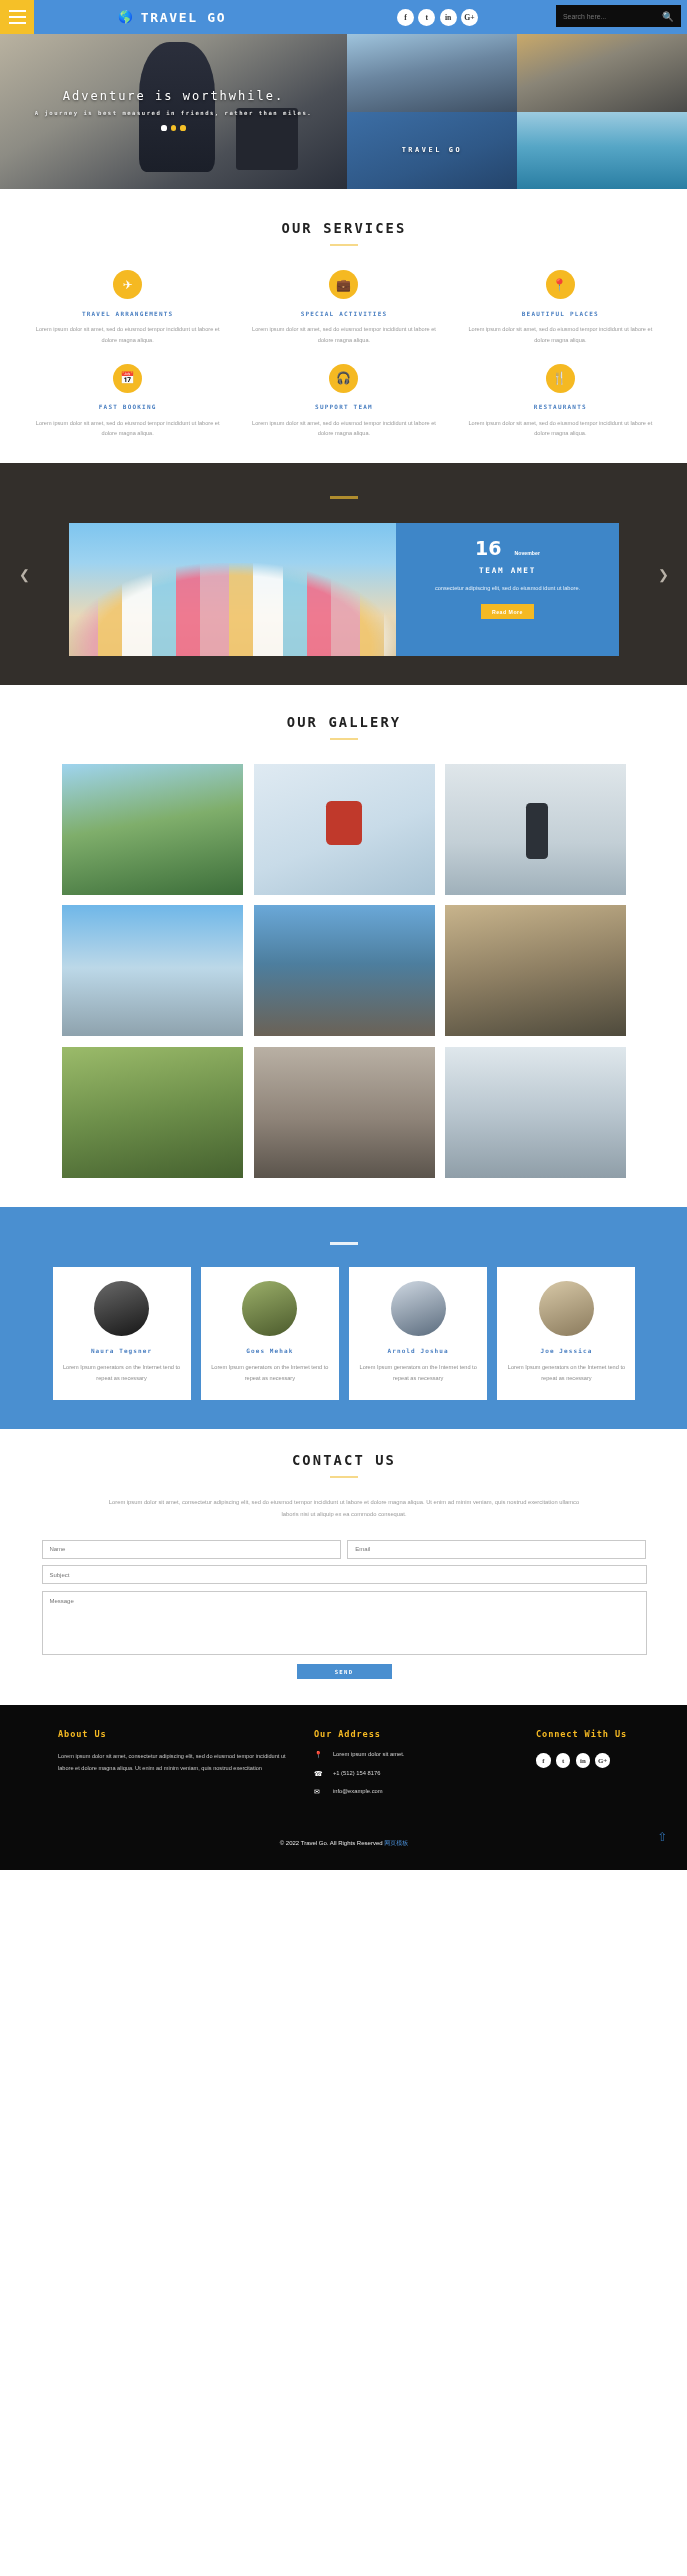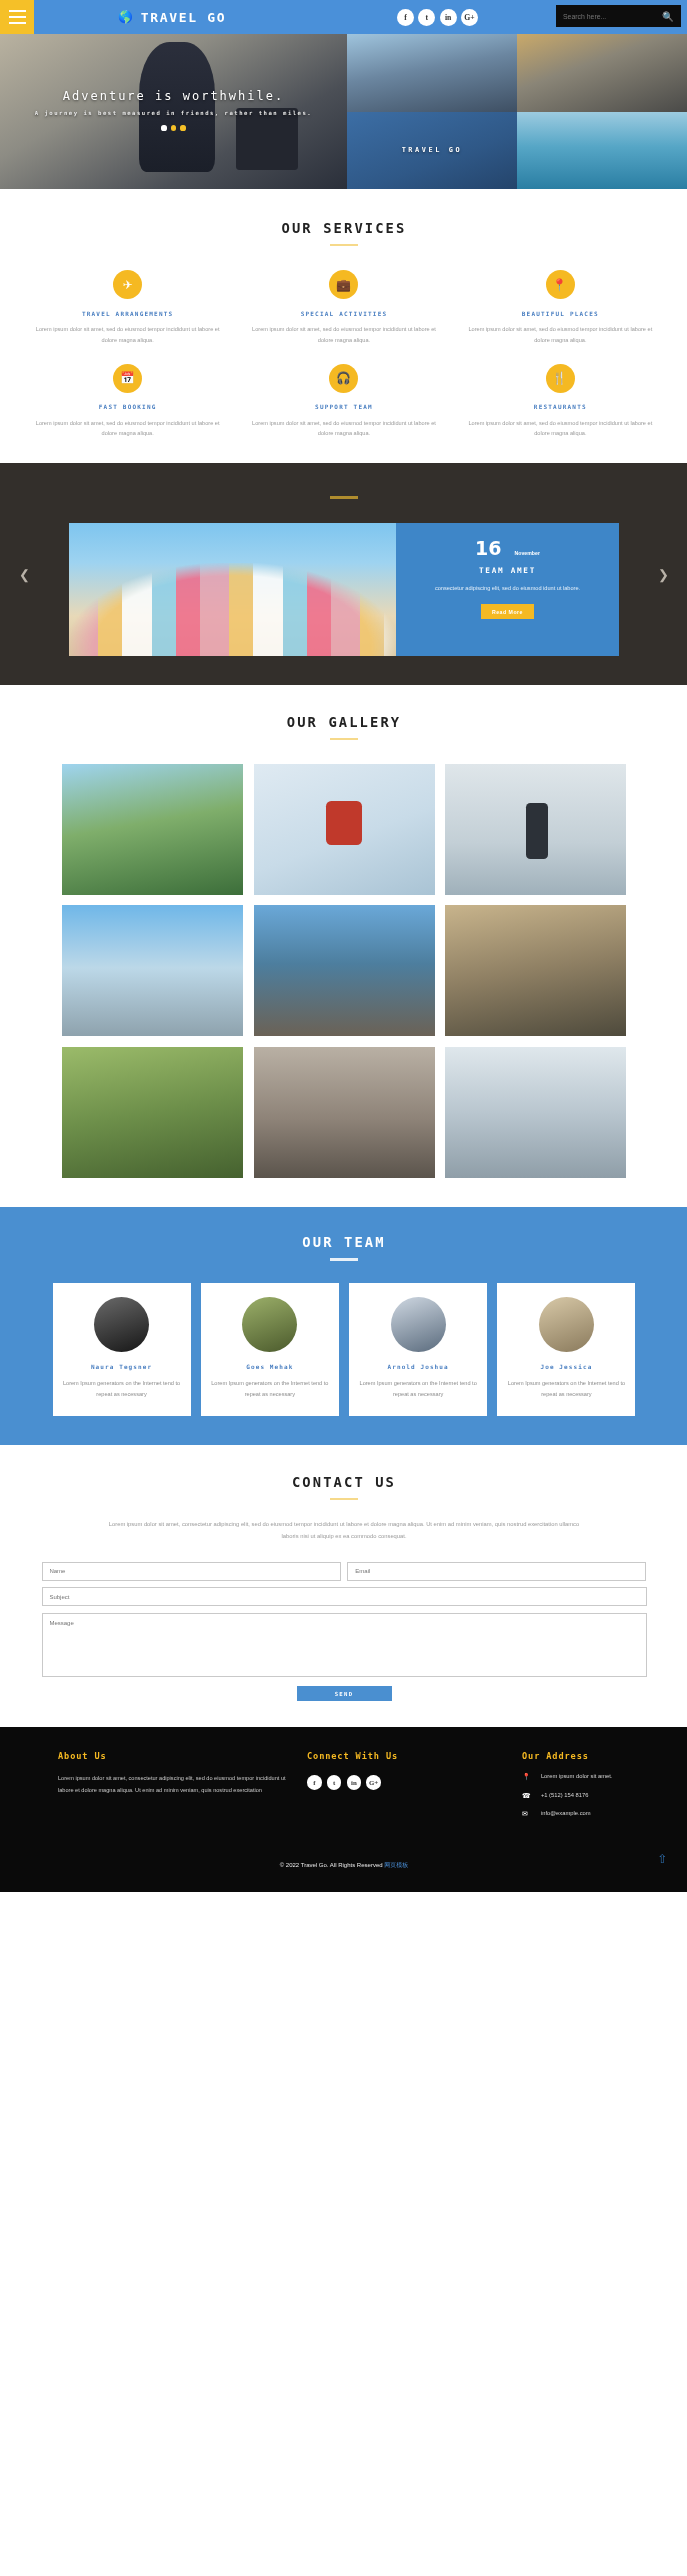--- a/index.html
+++ b/index.html
@@ -216,21 +216,21 @@
   .a2{background:linear-gradient(160deg,#9cb06a,#4b5a2c);}
   .a3{background:linear-gradient(160deg,#cfd8e2,#5a6b7d);}
   .a4{background:linear-gradient(160deg,#d8c9a8,#8a7a5c);}
   .m-name {
     color:#4a7fc1; font-size:6px; letter-spacing:1.1px; font-weight:bold;
     font-family:"DejaVu Sans Mono", monospace; margin-bottom: 8.6px;
   }
   .m-text { color:#8d8d8d; font-size:5.6px; line-height:1.85; }
 
   
-  .contact { padding: 29px 0 26px; background:#fff; }
+  .contact { padding: 23px 0 26px; background:#fff; }
   .contact-intro {
     max-width: 481px; margin: 19px auto 0; text-align:center;
     color:#9a9a9a; font-size: 5.8px; line-height: 2;
   }
   .form { width: 605px; margin: 19px auto 0; }
   .row { display:flex; gap: 6.9px; margin-bottom: 6.9px; }
   .fld {
     border: 0.9px solid #c9c9c9; background:#fff; height: 19px;
     padding: 0 6.9px; font-size: 6px; color:#777; outline:none; width:100%;
     font-family:"Liberation Sans", sans-serif;
@@ -240,21 +240,21 @@
     display:block; margin: 8.6px auto 0; width: 95px; height: 15.5px;
     background:#4a8fd0; color:#fff; border:none; cursor:pointer;
     font-size: 5.6px; letter-spacing:1.3px; font-weight:bold;
     font-family:"DejaVu Sans Mono", monospace;
   }
 
   
   footer { background:#0a0a0a; padding: 24px 0 0; }
   .f-grid {
     display:grid; grid-template-columns: 232px 198px 1fr;
-    padding: 0 58px; gap: 17px;
+    padding: 0 58px; gap: 24px;
   }
   .f-title {
     color:#f5b922; font-size: 8.6px; font-weight:bold; letter-spacing:0.9px;
     font-family:"DejaVu Sans Mono", monospace; margin-bottom: 12px;
   }
   .f-text { color:#c9c9c9; font-size: 5.6px; line-height: 2.1; }
   .f-line { display:flex; align-items:flex-start; gap: 10.3px; margin-bottom: 10.3px; }
   .f-ic { color:#fff; font-size: 6.9px; width: 8.6px; }
   .f-val { color:#d6d6d6; font-size: 5.8px; }
   .f-social { display:flex; gap:5.2px; margin-top: 13.8px; }
@@ -390,21 +390,20 @@
     <div class="gal g5"></div>
     <div class="gal g6"></div>
     <div class="gal g7"></div>
     <div class="gal g8"></div>
     <div class="gal g9"></div>
   </div>
 </section>
 
 <section class="team">
   <div class="sec-head">
-    <div class="sec-title">OUR TEAM</div>
     <div class="sec-rule"></div>
   </div>
   <div class="team-grid">
     <div class="member">
       <div class="avatar a1"></div>
       <div class="m-name">Naura Tegsner</div>
       <div class="m-text">Lorem Ipsum generators on the Internet tend to repeat as necessary</div>
     </div>
     <div class="member">
       <div class="avatar a2"></div>
@@ -443,45 +442,45 @@
     </div>
     <button class="send">SEND</button>
   </div>
 </section>
 
 <footer>
   <div class="f-grid">
     <div>
       <div class="f-title">About Us</div>
       <div class="f-text">Lorem ipsum dolor sit amet, consectetur adipiscing elit, sed do eiusmod tempor incididunt ut labore et dolore magna aliqua. Ut enim ad minim veniam, quis nostrud exercitation</div>
+    </div>
+    <div>
+      <div class="f-title">Our Address</div>
+      <div class="f-line">
+        <span class="f-ic">📍</span>
+        <span class="f-val">Lorem ipsum dolor sit amet.</span>
+      </div>
+      <div class="f-line">
+        <span class="f-ic">☎</span>
+        <span class="f-val">+1 (512) 154 8176</span>
+      </div>
+      <div class="f-line">
+        <span class="f-ic">✉</span>
+        <span class="f-val">info@example.com</span>
+      </div>
     </div>
     <div>
       <div class="f-title">Connect With Us</div>
       <div class="f-social">
         <div class="sicon">f</div>
         <div class="sicon">t</div>
         <div class="sicon">in</div>
         <div class="sicon">G+</div>
       </div>
     </div>
-    <div>
-      <div class="f-title">Our Address</div>
-      <div class="f-line">
-        <span class="f-ic">📍</span>
-        <span class="f-val">Lorem ipsum dolor sit amet.</span>
-      </div>
-      <div class="f-line">
-        <span class="f-ic">☎</span>
-        <span class="f-val">+1 (512) 154 8176</span>
-      </div>
-      <div class="f-line">
-        <span class="f-ic">✉</span>
-        <span class="f-val">info@example.com</span>
-      </div>
-    </div>
   </div>
   <div class="copy">
     <span>© 2022 Travel Go. All Rights Reserved</span>
     <span class="cn">网页模板</span>
     <span class="up">⇧</span>
   </div>
 </footer>
 
 
 </body></html>

